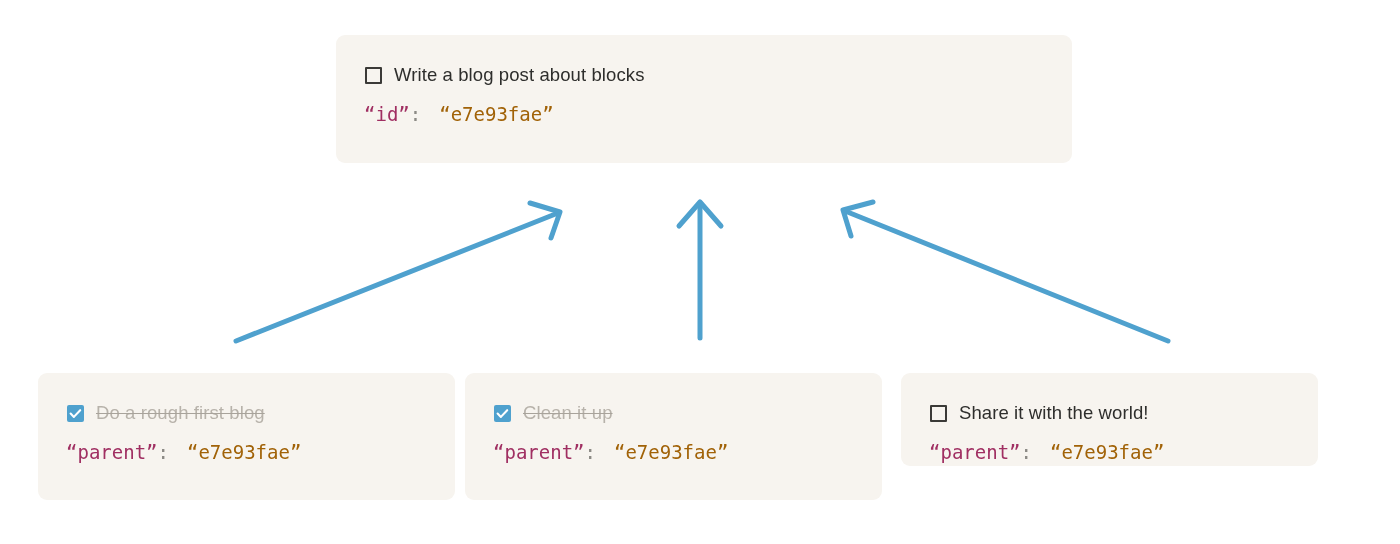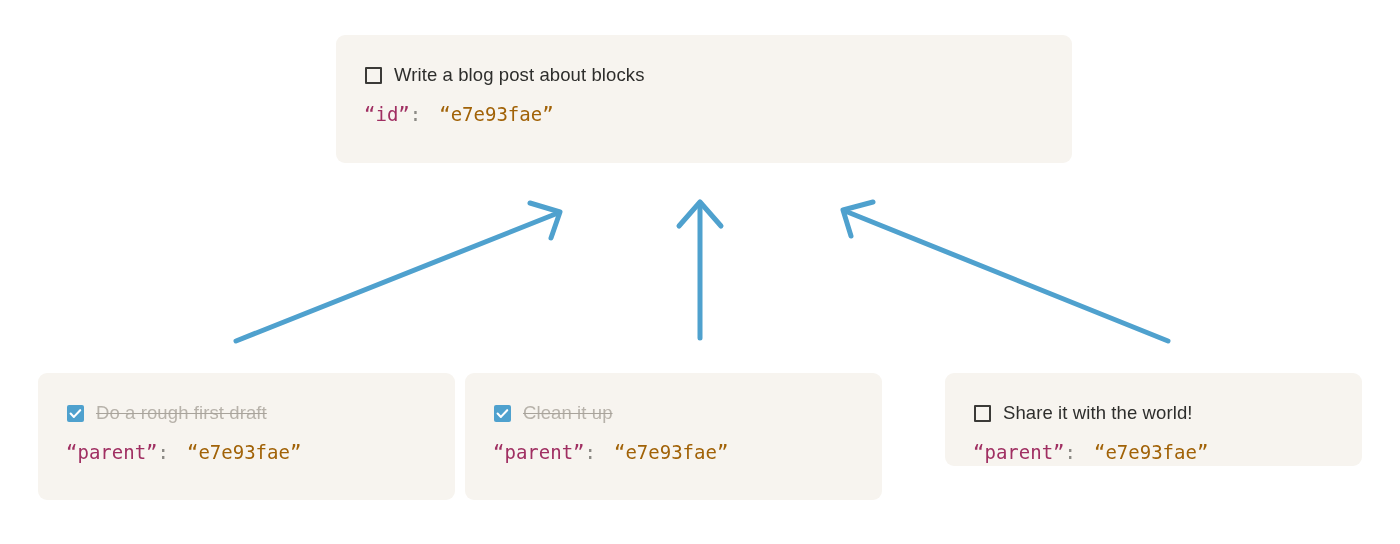--- a/index.html
+++ b/index.html
@@ -154,21 +154,21 @@
   </div>
 
   <div class="card" style="left:38px; top:373px; width:417px; height:127px;">
 
     <div class="card-row task-row">
       <span class="checkbox checked">
         <svg viewBox="0 0 17 17" xmlns="http://www.w3.org/2000/svg">
           <path d="M 3.6 8.6 L 6.9 11.9 L 13.2 5.2" fill="none" stroke="#ffffff" stroke-width="2.1" stroke-linecap="round" stroke-linejoin="round"></path>
         </svg>
       </span>
-      <span class="task-label done">Do a rough first draft</span>
+      <span class="task-label done">Do a rough first blog</span>
     </div>
 
     <div class="card-row json-row">
       <span class="mono jkey">“parent”</span>
       <span class="mono jcolon">:</span>
       <span class="mono jval" style="margin-left:18px;">“e7e93fae”</span>
     </div>
   </div>
 
   <div class="card" style="left:465px; top:373px; width:417px; height:127px;">
@@ -182,21 +182,21 @@
       <span class="task-label done">Clean it up</span>
     </div>
 
     <div class="card-row json-row">
       <span class="mono jkey">“parent”</span>
       <span class="mono jcolon">:</span>
       <span class="mono jval" style="margin-left:18px;">“e7e93fae”</span>
     </div>
   </div>
 
-  <div class="card" style="left:945px; top:373px; width:417px; height:93px;">
+  <div class="card" style="left:901px; top:373px; width:417px; height:93px;">
 
     <div class="card-row task-row">
       <span class="checkbox unchecked"></span>
       <span class="task-label">Share it with the world!</span>
     </div>
 
     <div class="card-row json-row">
       <span class="mono jkey">“parent”</span>
       <span class="mono jcolon">:</span>
       <span class="mono jval" style="margin-left:18px;">“e7e93fae”</span>

